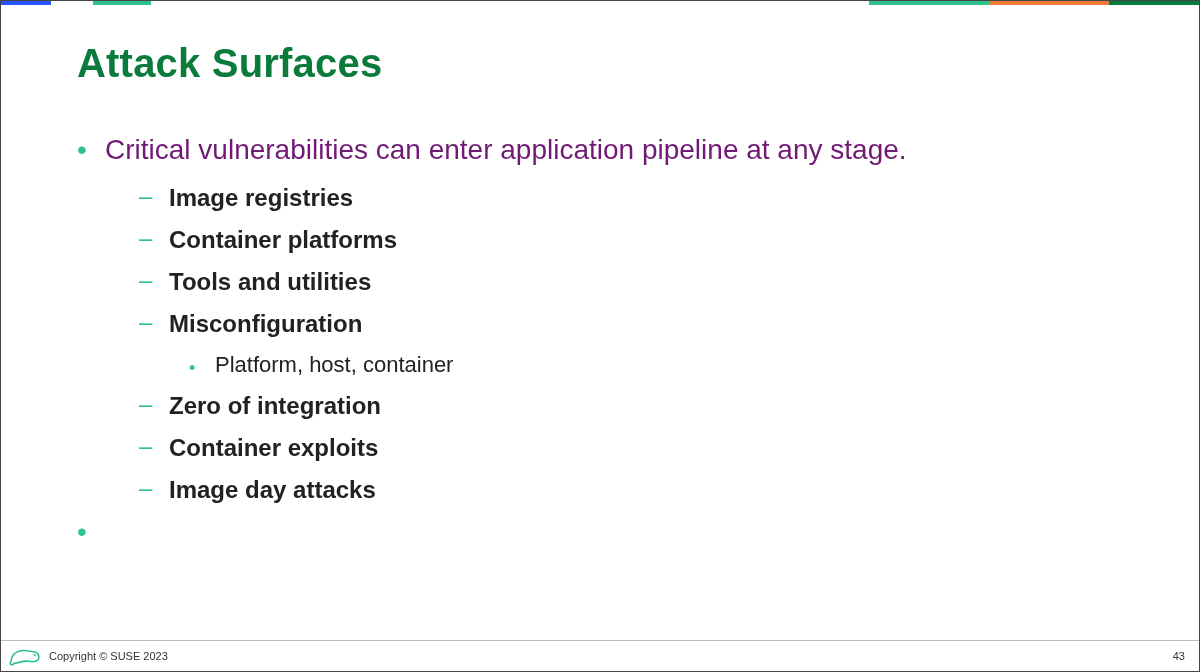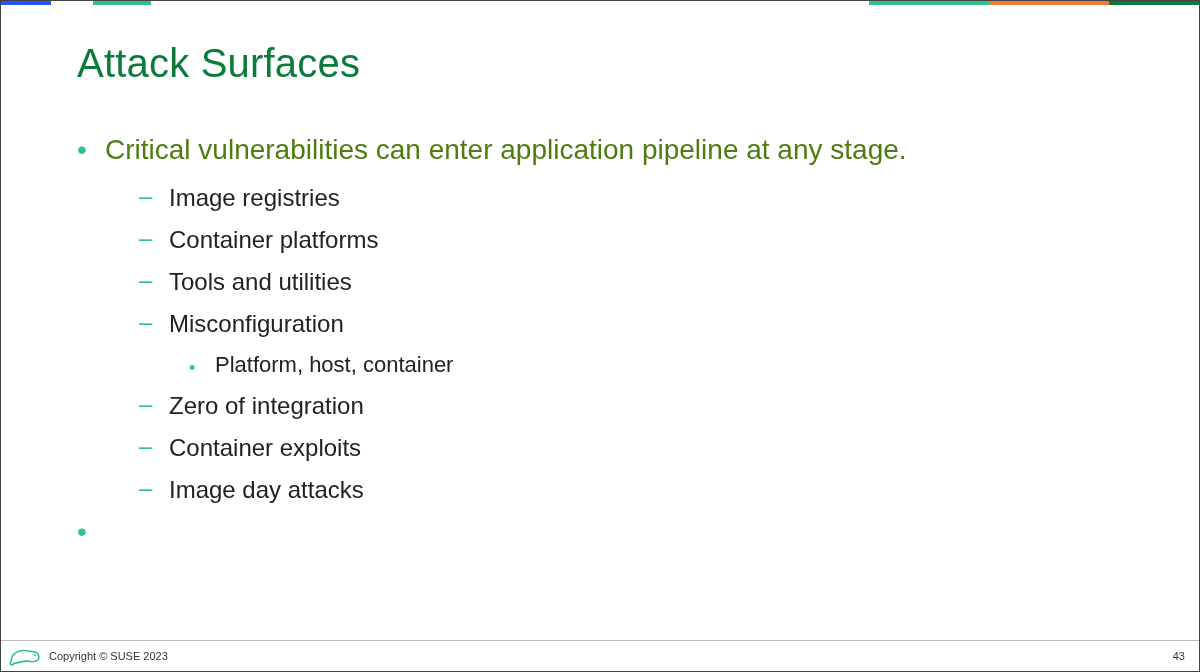--- a/index.html
+++ b/index.html
@@ -22,42 +22,42 @@
   .topbar .teal2  { width: 120px; background: #2fc28c; }
   .topbar .orange { width: 120px; background: #ef7b3a; }
   .topbar .green  { width: 90px;  background: #0b7b3b; }
 
   .content {
     position: absolute;
     top: 40px; left: 76px; right: 60px;
   }
   .title {
     font-size: 40px;
-    font-weight: 400;
+    font-weight: 700;
     color: #0b7b3b;
     letter-spacing: 0.2px;
     margin-bottom: 48px;
   }
   ul { list-style: none; }
 
   .l1 > li { margin-bottom: 14px; }
   .l1 > li > .row,
   .dash > .row,
   .dot  > .row { display: flex; align-items: baseline; }
   .l1 > li > .row .bullet {
     color: #2fc28c; font-size: 28px; line-height: 1; width: 28px; flex: 0 0 28px;
   }
-  .l1 > li > .row .txt { font-size: 28px; font-weight: 400; color: #4d7c0f; }
+  .l1 > li > .row .txt { font-size: 28px; font-weight: 400; color: #701a75; }
 
   .l2 { margin-top: 18px; margin-left: 62px; }
   .l2 > li.dash { margin-bottom: 14px; }
   .l2 > li.dash > .row .bullet {
     color: #2fc28c; font-size: 24px; line-height: 1; width: 30px; flex: 0 0 30px; transform: translateY(-2px);
   }
-  .l2 > li.dash > .row .txt { font-size: 24px; color: #222; }
+  .l2 > li.dash > .row .txt { font-size: 24px; color: #222; font-weight: bold; }
 
   .l3 { margin-top: 14px; margin-left: 50px; margin-bottom: 14px; }
   .l3 > li.dot { }
   .l3 > li.dot > .row .bullet {
     color: #2fc28c; font-size: 18px; line-height: 1; width: 26px; flex: 0 0 26px; transform: translateY(2px);
   }
   .l3 > li.dot > .row .txt { font-size: 22px; color: #222; }
 
   .footer {
     position: absolute;

